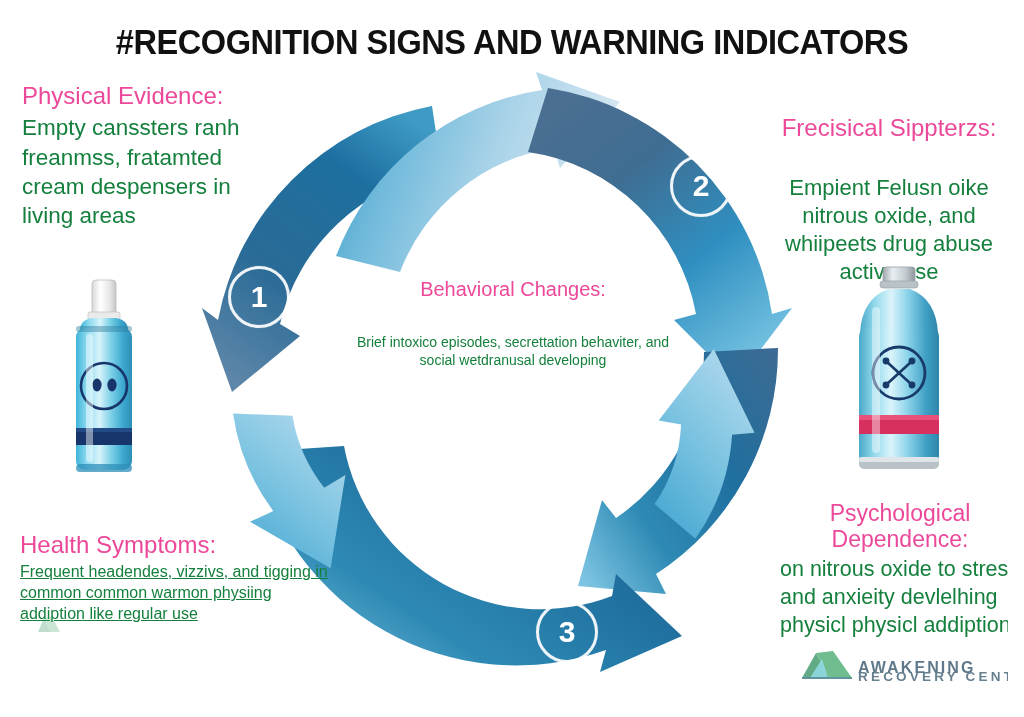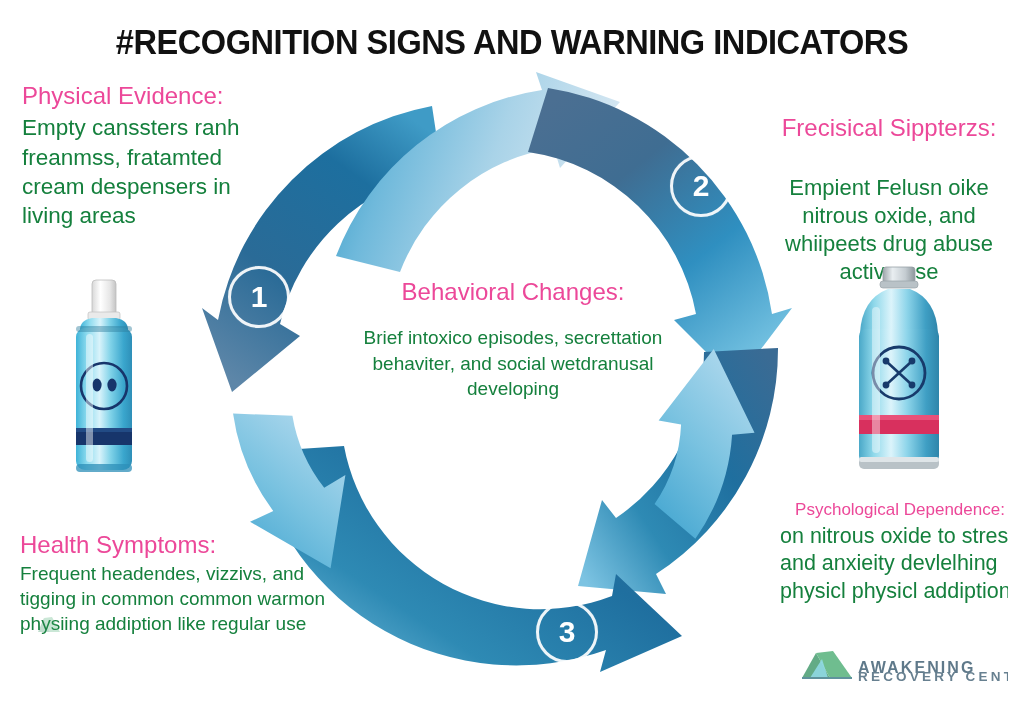--- a/index.html
+++ b/index.html
@@ -44,28 +44,28 @@
   }
 
   #blk-physical{left:22px;top:82px;width:250px;text-align:left;}
   #blk-physical .body{font-size:22.5px;line-height:1.3;}
 
   #blk-precise{left:760px;top:82px;width:258px;text-align:center;}
   #blk-precise .head{text-align:center;margin-top:32px;}
   #blk-precise .body{margin-top:32px;}
 
   #blk-behavioral{left:352px;top:278px;width:322px;text-align:center;}
-  #blk-behavioral .head{font-size:24px;text-align:center;}
-  #blk-behavioral .body{margin-top:19px;font-size:19px;line-height:1.33;}
+  #blk-behavioral .head{font-size:20px;text-align:center;}
+  #blk-behavioral .body{margin-top:31px;font-size:14px;line-height:1.33;}
 
   #blk-health{left:20px;top:531px;width:318px;text-align:left;}
-  #blk-health .body{font-size:19px;line-height:1.3;}
+  #blk-health .body{font-size:16px;line-height:1.3;text-decoration:underline;}
 
   #blk-psych{left:780px;top:500px;width:240px;text-align:center;}
-  #blk-psych .head{text-align:center;font-size:17px;line-height:1.15;}
+  #blk-psych .head{text-align:center;font-size:23px;line-height:1.15;}
   #blk-psych .body{text-align:left;font-size:21.5px;line-height:1.3;margin-top:2px;}
 
   
   #cycle{position:absolute;left:196px;top:62px;width:600px;height:620px;}
   #cycle svg{display:block;width:600px;height:620px;overflow:visible;}
 
   
   .badge{
     position:absolute;
     width:56px;height:56px;

